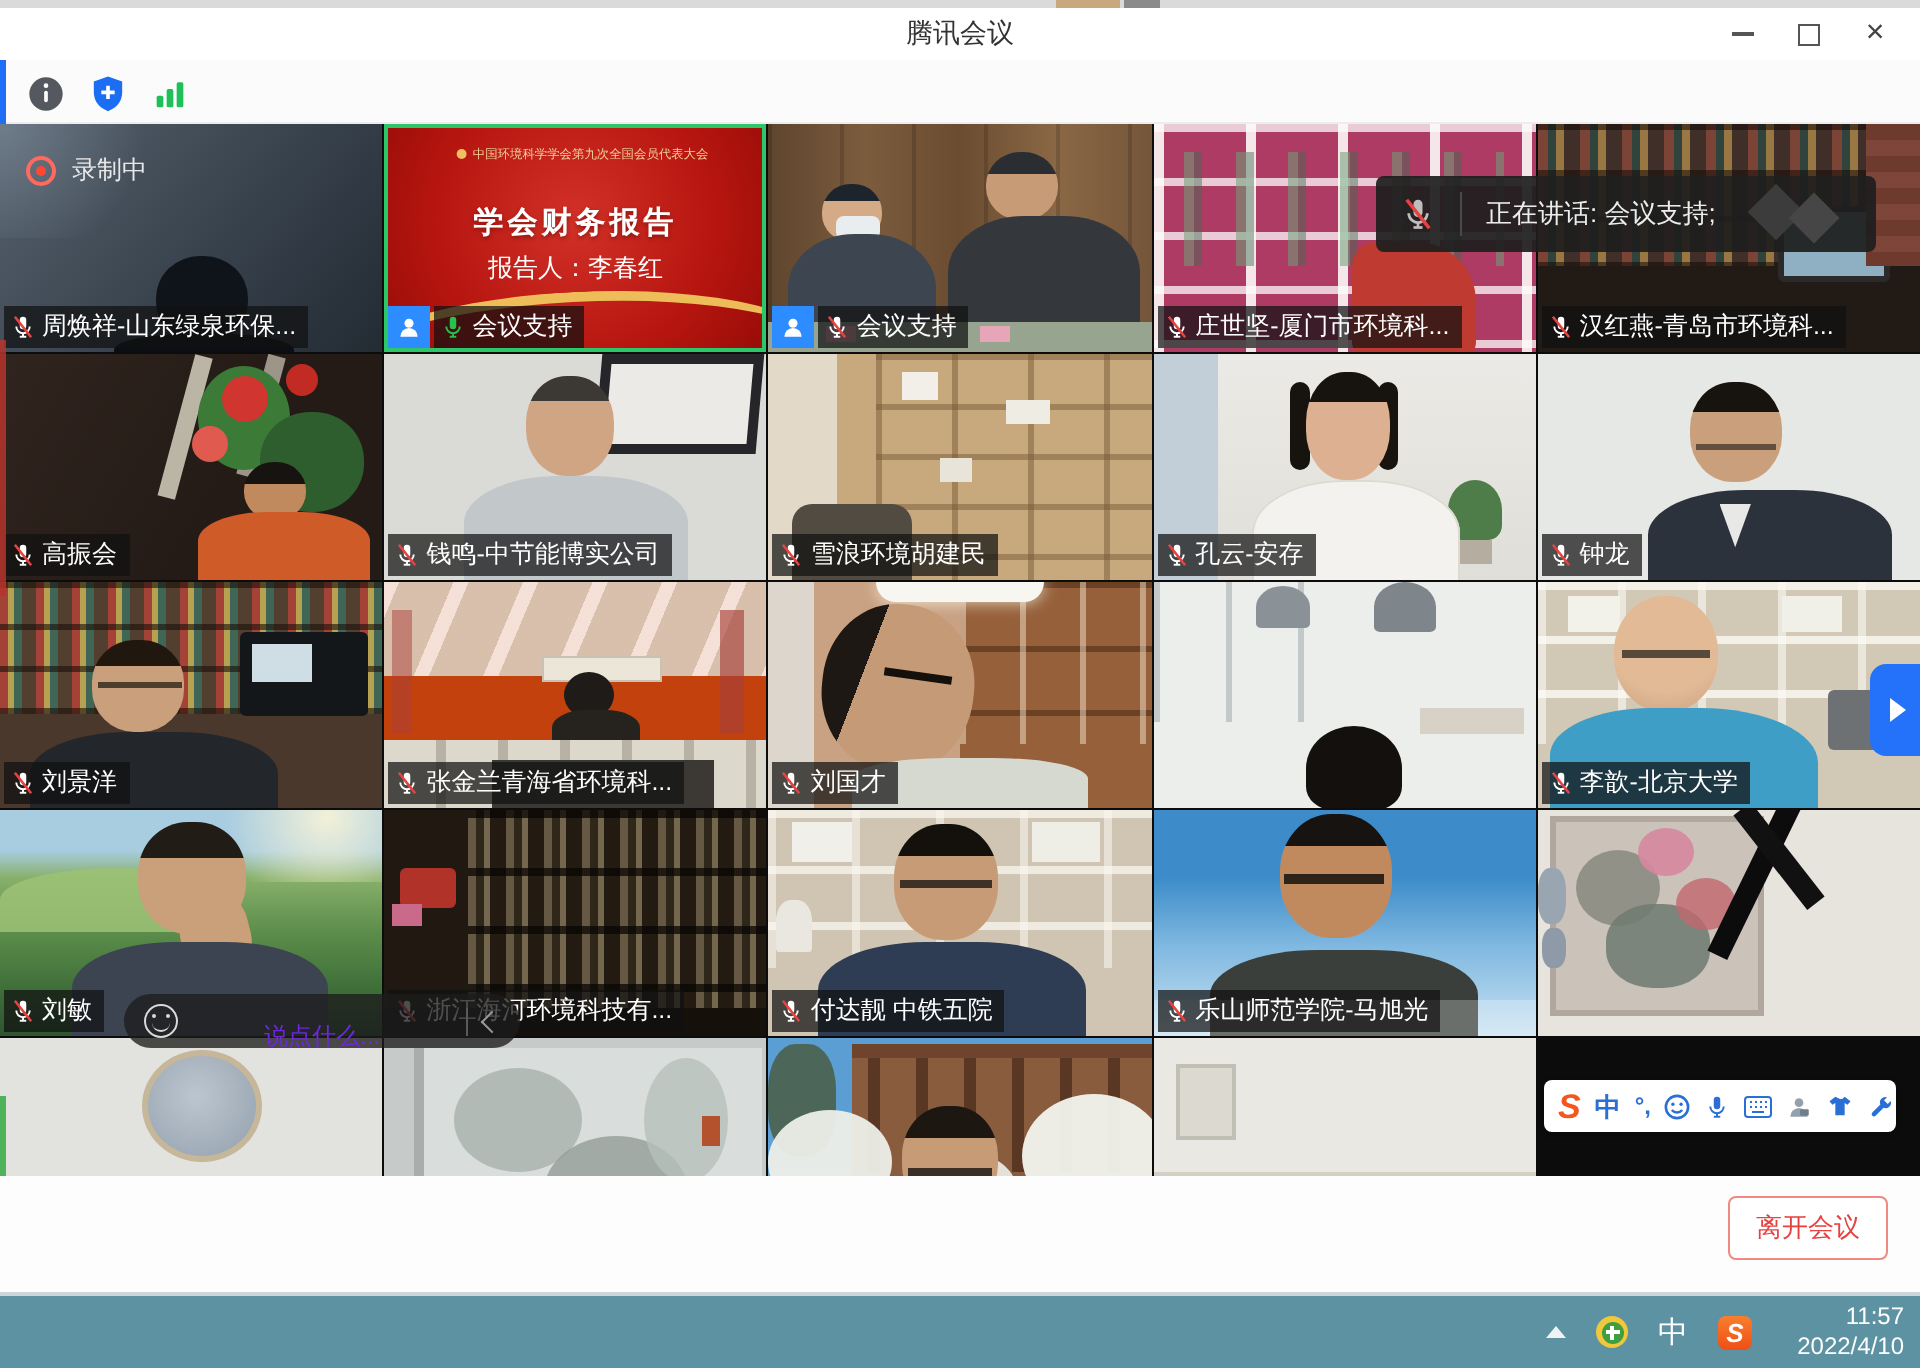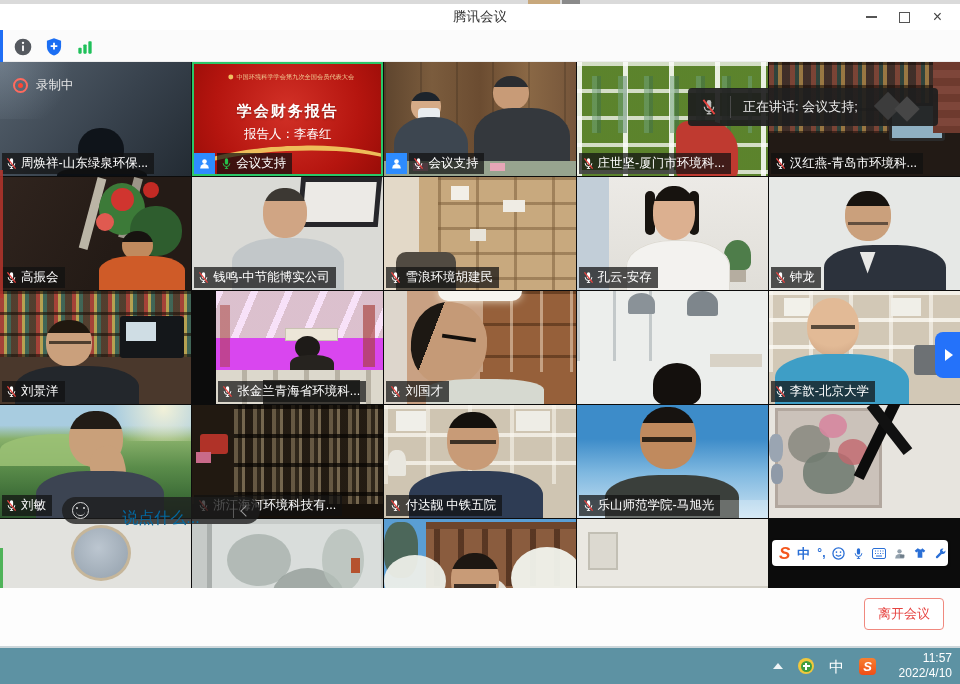--- a/index.html
+++ b/index.html
@@ -66,21 +66,21 @@
   .next-btn{position:absolute;right:0;top:332px;width:25px;height:46px;background:#2472fa;border-radius:8px 0 0 8px;
             display:flex;align-items:center;justify-content:center;z-index:40;cursor:pointer;}
   .next-tri{width:0;height:0;border-left:8px solid #fff;border-top:6px solid transparent;border-bottom:6px solid transparent;margin-left:3px;}
   
   .chat-widget{position:absolute;left:62px;top:497px;width:198px;height:27px;background:rgba(28,28,28,.78);
                border-radius:14px;display:flex;align-items:center;padding:0 10px;gap:8px;z-index:45;box-sizing:border-box;}
   .emoji-face{width:15px;height:15px;border:1.5px solid #d8d8d8;border-radius:50%;position:relative;flex:none;}
   .emoji-face i{position:absolute;width:2px;height:2px;border-radius:50%;background:#d8d8d8;top:4px;}
   .emoji-face i.l{left:3px;} .emoji-face i.r{right:3px;}
   .emoji-face u{position:absolute;left:3px;right:3px;bottom:2.5px;height:4px;border-bottom:1.5px solid #d8d8d8;border-radius:0 0 6px 6px;}
-  .chat-text{color:#0369a1;font-size:16px;flex:1;text-align:center;white-space:nowrap;margin-top:16px;}
+  .chat-text{color:#6d28d9;font-size:12px;flex:1;text-align:center;white-space:nowrap;margin-top:16px;}
   .chat-divider{width:1px;height:14px;background:#5a5a5a;flex:none;}
   .chat-arrow{width:7px;height:7px;border-left:1.5px solid #9a9a9a;border-bottom:1.5px solid #9a9a9a;transform:rotate(45deg);flex:none;}
   
   .ime-bar{position:absolute;left:772px;top:540px;width:176px;height:26px;background:#fff;border-radius:4px;
            box-shadow:0 1px 3px rgba(0,0,0,.35);display:flex;align-items:center;padding:0 7px;gap:7px;z-index:45;box-sizing:border-box;}
   .ime-logo{font-weight:900;font-style:italic;font-size:17px;color:#f4571e;line-height:1;}
   .ime-zh{font-weight:bold;font-size:13px;color:#2a6fd6;line-height:1;}
   .ime-punct{font-weight:bold;font-size:12px;color:#2a6fd6;line-height:1;}
   .ime-ic{display:flex;align-items:center;justify-content:center;}
   
@@ -97,29 +97,29 @@
   .tray-safety i::before{content:'';position:absolute;left:4.5px;top:2px;width:2px;height:7px;background:#fff;}
   .tray-safety i::after{content:'';position:absolute;left:2px;top:4.5px;width:7px;height:2px;background:#fff;}
   .tray-zh{color:#fff;font-size:15px;line-height:1;}
   .tray-sogou{width:17px;height:17px;border-radius:4px;background:linear-gradient(#f87f2f,#ef4e16);color:#fff;
               font-weight:900;font-style:italic;font-size:13px;display:flex;align-items:center;justify-content:center;line-height:1;}
   .clock{position:absolute;right:8px;top:3px;text-align:right;color:#fff;font-size:12px;line-height:15px;}
   
   .bg-t11{background:linear-gradient(130deg,#55616d,#38424d 55%,#232b33);}
   .bg-t12{background:#b5150f;}
   .bg-t13{background:linear-gradient(90deg,#5e452e,#7b5c3d 25%,#6b4c31 50%,#8a6845 75%,#75553a);}
-  .bg-t14{background:#4d7c0f;}
+  .bg-t14{background:#be185d;}
   .bg-t15{background:#3a2b24;}
   .bg-t21{background:linear-gradient(120deg,#30241e,#241b16 60%);}
   .bg-t22{background:#dadad6;}
   .bg-t23{background:linear-gradient(90deg,#e3d9c8 0 18%,#c8a97e 18%);}
   .bg-t24{background:linear-gradient(#eceae6,#e0ded8);}
   .bg-t25{background:#e6e8e6;}
   .bg-t31{background:#4a382c;}
-  .bg-t32{background:#d946ef;margin-left:24px;}
+  .bg-t32{background:#c2410c;}
   .bg-t33{background:#8f948a;}
   .bg-t34{background:linear-gradient(90deg,#ddd6cc 0 12%,#c9a183 12% 50%,#96603a 50%);}
   .bg-t35{background:#eceeec;}
   .bg-t41{background:#d2c8b6;}
   .bg-t42{background:linear-gradient(180deg,#a8cce0 0 18%,#88b06a 30%,#5a8c4a 55%,#3e6e38 80%,#2e5530);}
   .bg-t43{background:#211911;}
   .bg-t44{background:#cfc5b2;}
   .bg-t45{background:linear-gradient(180deg,#3d8cc9 0 30%,#7fb8e0 60%,#c9e2f2);}
   .bg-t51{background:#e7e4de;}
   .bg-t52{background:#e2e2de;}

